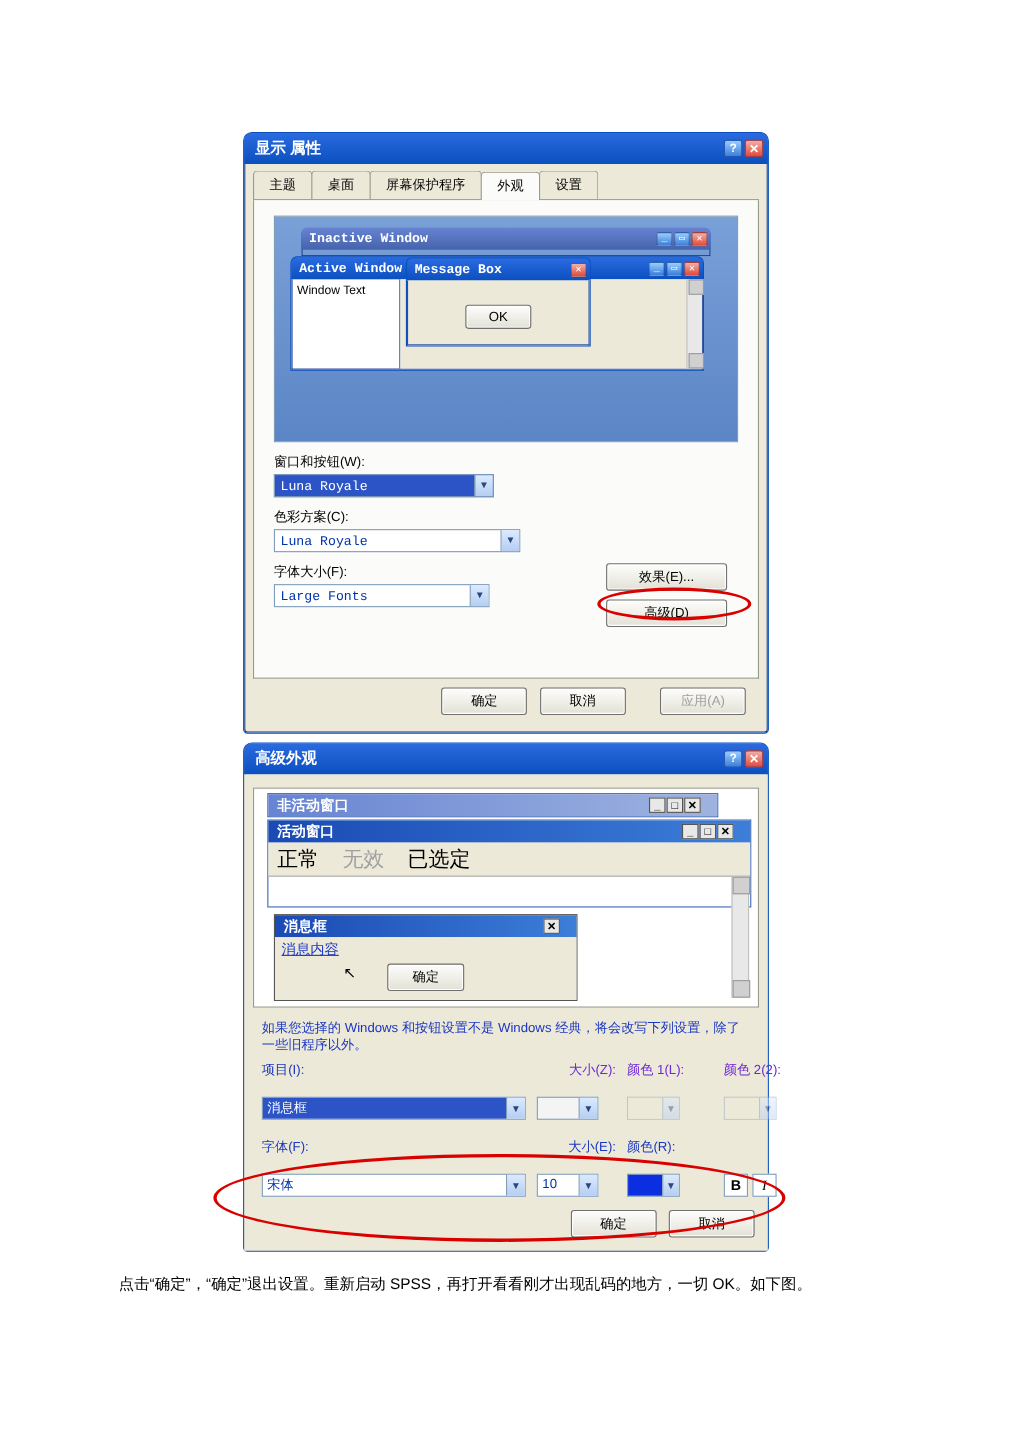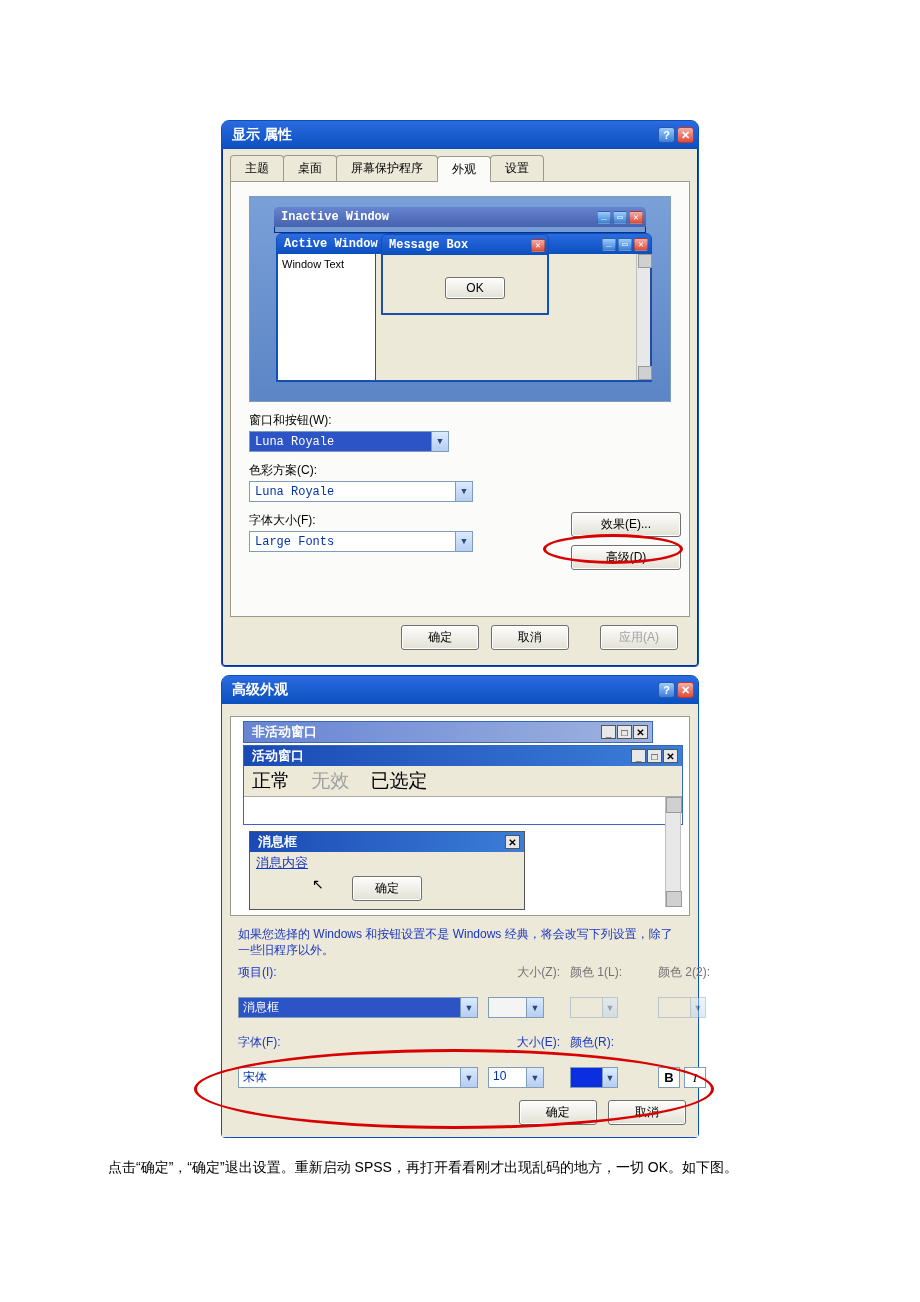--- a/index.html
+++ b/index.html
@@ -105,42 +105,41 @@
   }
   .pv-ctrls { margin-left: auto; display:flex; gap:2px; }
   .pv-btn { width:14px;height:13px;border-radius:2px;display:flex;align-items:center;justify-content:center;font-size:9px;color:#fff;border:1px solid rgba(0,0,0,.25); }
   .pv-btn.min,.pv-btn.max{ background:linear-gradient(#9acdff,#3c7ed8);}
   .pv-btn.close{ background:linear-gradient(#f1b0a8,#e14a3a);}
   .pv-body { background:#fff; height:calc(100% - 20px); border:1px solid #2a4e9e; border-top:none; }
 
   #pv-inactive { left:24px; top:10px; width:372px; height:26px; }
   #pv-inactive .pv-titlebar{ background:linear-gradient(#6784d2,#4662ac); }
 
-  #pv-active { left:26px; top:36px; width:376px; height:149px; border:1px solid #0b4fbf;}
+  #pv-active { left:14px; top:36px; width:376px; height:104px; border:1px solid #0b4fbf;}
   #pv-active .pv-titlebar{ background:linear-gradient(#2a6be0,#0b4fbf); }
   #pv-active .pv-body{ display:flex; }
   #pv-active .text-area{ flex:0 0 98px; padding:4px; font-family:Tahoma,sans-serif; font-size:11px; color:#000; border-right:1px solid #2a4e9e;}
   #pv-active .content{ flex:1; background:#ece9d8; position:relative; }
   #pv-active .scrollbar{ position:absolute; right:0; top:0; bottom:0; width:14px; background:#e8e8e8; border-left:1px solid #bfbfbf;}
   #pv-active .scrollbar::before,#pv-active .scrollbar::after{content:"";display:block;position:absolute;left:1px;width:12px;height:12px;background:#d0d0d0;border:1px solid #9a9a9a;}
   #pv-active .scrollbar::before{top:0;} #pv-active .scrollbar::after{bottom:0;}
 
   .msgbox {
     position:absolute; left:104px; top:0; width:168px;
     border:1px solid #0b4fbf; border-radius:5px 5px 0 0;
   }
   .msgbox .pv-titlebar{ background:linear-gradient(#2a6be0,#0b4fbf); }
   .msgbox .mb-body{ background:#ece9d8; padding:22px 0 14px 0; text-align:center; border:1px solid #2a4e9e; border-top:none;}
   .xp-button {
     min-width:60px; padding:3px 16px;
     background:linear-gradient(#fdfdfc,#e3e1d5);
     border:1px solid #707070; border-radius:3px;
     font-size:12px; font-family:Tahoma,sans-serif;
     box-shadow: 0 0 0 1px #fff inset;
-    margin-left: 20px;
   }
 
   .form-row { margin-top:10px; }
   .form-label { font-size:12px; color:#000; margin-bottom:2px; }
   .combo {
     display:flex; align-items:center;
     height:21px; border:1px solid #7f9db9; background:#fff;
     font-family:"Courier New",monospace; font-size:12px; color:#0033aa;
   }
   .combo .val{ flex:1; padding:0 5px; }
@@ -155,21 +154,21 @@
     position:absolute; border:3px solid #d90000; border-radius:50%;
     pointer-events:none;
   }
 
   
   .preview2 {
     border:1px solid #9c9a8c; background:#fff;
     height:200px; position:relative; margin:6px 2px 10px 2px;
   }
   .p2-win{ position:absolute; border:1px solid #3a66b9; }
-  .p2-title{ height:20px; display:flex; align-items:center; padding:0 4px 0 8px; font-size:13px; font-weight:bold;}
+  .p2-title{ height:20px; display:flex; align-items:center; padding:0 15px 0 8px; font-size:13px; font-weight:bold;}
   .p2-title .spacer{flex:1;}
   .p2-cbtn{ width:15px;height:14px;border:1px solid #555;background:#e8e8e8;margin-left:1px;display:flex;align-items:center;justify-content:center;font-size:10px;color:#000;}
   #p2-inactive{left:12px;top:4px;width:410px;}
   #p2-inactive .p2-title{ background:linear-gradient(90deg,#6784d2,#9fb3e0); color:#fff;}
   #p2-active{left:12px;top:28px;width:440px; height:80px;}
   #p2-active .p2-title{ background:linear-gradient(90deg,#1a4ab4,#3c7ed8); color:#fff;}
   #p2-active .menubar{ background:#ece9d8; padding:2px 8px; font-size:19px; border-bottom:1px solid #aaa;}
   #p2-active .menubar span{ margin-right:16px;}
   #p2-active .menubar .dis{ color:#a0a0a0;}
   #p2-active .menubar .sel{ }
@@ -180,21 +179,21 @@
   #p2-msg .mb2{ background:#ece9d8; padding:2px 6px 8px 6px;}
   #p2-msg .mb2 .msg-text{ color:#1a36c2; font-size:13px;text-decoration:underline; }
   #p2-msg .mb2 .ok2{ margin:4px auto 0 auto; display:block; width:70px;}
   .preview2 .sb-outer{ position:absolute; right:8px; top:80px; bottom:8px; width:16px; background:#e8e8e8; border:1px solid #bfbfbf;}
   .preview2 .sb-outer::before,.preview2 .sb-outer::after{content:"";position:absolute;left:0;width:14px;height:14px;background:#d0d0d0;border:1px solid #9a9a9a;}
   .preview2 .sb-outer::before{top:-1px;} .preview2 .sb-outer::after{bottom:-1px;}
 
   .hint{ color:#1a36c2; font-size:12px; line-height:1.35; padding:0 10px;}
   .grid2{ display:grid; grid-template-columns: 240px 72px 78px 78px; gap:16px 10px; padding:6px 10px 2px 10px; align-items:center;}
   .grid2 .lab{ color:#1a36c2; font-size:12px;}
-  .grid2 .lab.dis{ color:#737373;}
+  .grid2 .lab.dis{ color:#6d28d9;}
   .sel-combo{ display:flex;height:21px;border:1px solid #7f9db9;background:#fff;}
   .sel-combo .val{ flex:1;padding:1px 4px;font-size:12px;}
   .sel-combo.highlight .val{ background:#2c54c6;color:#fff;}
   .sel-combo .arrow{width:17px;background:linear-gradient(#dbeaff,#b6cef2);border-left:1px solid #7f9db9;display:flex;align-items:center;justify-content:center;font-size:9px;color:#2b4a7a;}
   .spin{ display:flex; width:56px; height:21px; border:1px solid #7f9db9;background:#fff;}
   .spin .val{flex:1;padding:1px 4px;font-size:12px;color:#0033aa;}
   .spin .arrow{width:17px;background:linear-gradient(#dbeaff,#b6cef2);border-left:1px solid #7f9db9;display:flex;align-items:center;justify-content:center;font-size:9px;color:#2b4a7a;}
   .spin.disabled{ background:#f4f4f4;} .spin.disabled .val{color:#bbb;}
   .color-combo{display:flex;width:48px;height:21px;border:1px solid #7f9db9;}
   .color-combo .sw{flex:1;}
@@ -285,21 +284,21 @@
             <div class="arrow">▼</div>
           </div>
         </div>
 
         <div class="form-row rel" style="height:48px;">
           <div class="right-col">
             <button class="xp-button" style="width:110px;display:block;margin-bottom:8px;">效果(E)...</button>
             <button class="xp-button" style="width:110px;display:block;">高级(D)</button>
           </div>
           <div class="form-label">字体大小(F):</div>
-          <div class="combo" style="width:224px;">
+          <div class="combo" style="width:196px;">
             <div class="val">Large Fonts</div>
             <div class="arrow">▼</div>
           </div>
           <div class="red-ellipse" style="right:-12px;top:22px;width:140px;height:30px;"></div>
         </div>
 
         <div style="clear:both;height:28px;"></div>
       </div>
 
       <div class="btnrow">

